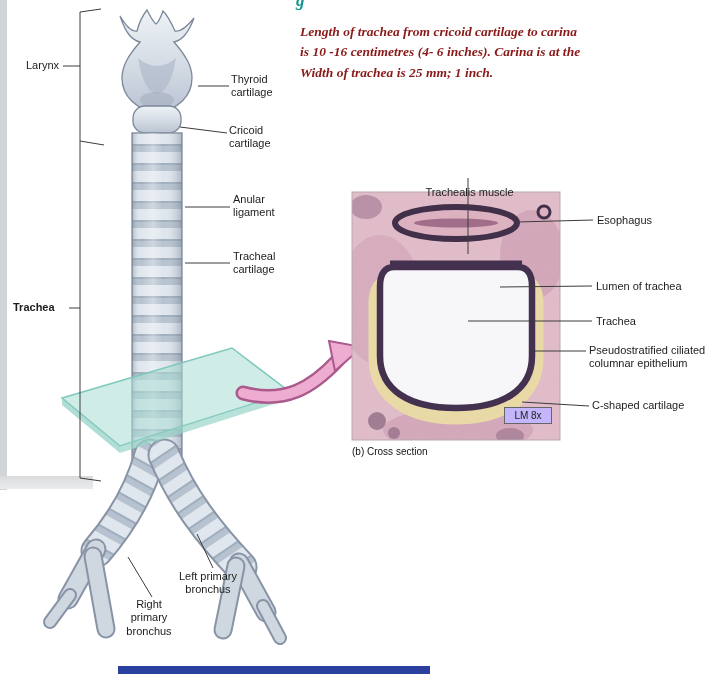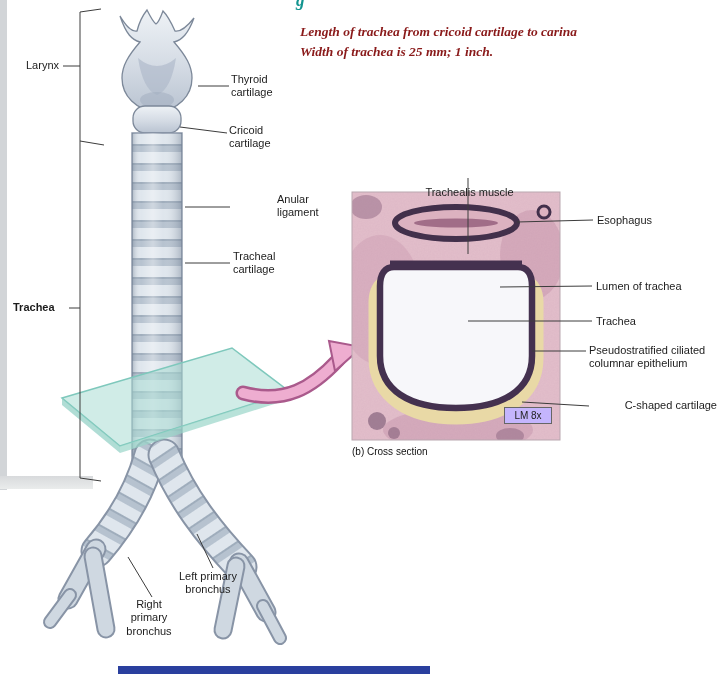--- a/index.html
+++ b/index.html
@@ -161,34 +161,35 @@
       <line x1="522" y1="402" x2="589" y2="406"></line>
       <line x1="213" y1="568" x2="197" y2="534"></line>
       <line x1="152" y1="597" x2="128" y2="557"></line>
     </g>
   </svg>
 
   <div class="lbl" style="left:26px; top:59px;">Larynx</div>
   <div class="lbl bold" style="left:13px; top:301px;">Trachea</div>
   <div class="lbl" style="left:231px; top:73px; width:58px;">Thyroid cartilage</div>
   <div class="lbl" style="left:229px; top:124px; width:60px;">Cricoid cartilage</div>
-  <div class="lbl" style="left:233px; top:193px; width:62px;margin-left:44px;">Anular ligament</div>
+  <div class="lbl" style="left:233px; top:193px; width:62px;">Anular ligament</div>
   <div class="lbl" style="left:233px; top:250px; width:62px;">Tracheal cartilage</div>
   <div class="lbl center" style="left:166px; top:570px; width:84px;">Left primary bronchus</div>
   <div class="lbl center" style="left:120px; top:598px; width:58px;">Right primary bronchus</div>
 
   <div class="lbl center" style="left:412px; top:160px; width:115px;margin-top:26px;">Trachealis muscle</div>
   <div class="lbl" style="left:597px; top:214px;">Esophagus</div>
   <div class="lbl" style="left:596px; top:280px;">Lumen of trachea</div>
   <div class="lbl" style="left:596px; top:315px;">Trachea</div>
   <div class="lbl" style="left:589px; top:344px; width:118px;">Pseudostratified ciliated columnar epithelium</div>
-  <div class="lbl" style="left:592px; top:399px; width:125px;text-align:right;">C-shaped cartilage</div>
+  <div class="lbl" style="left:592px; top:399px; width:125px;">C-shaped cartilage</div>
 
   <div id="lm-badge">LM 8x</div>
   <div id="caption-b">(b) Cross section</div>
 
   <div id="note-block">
     <div>Length of trachea from cricoid cartilage to carina</div>
+    <div>is 10 -16 centimetres (4- 6 inches). Carina is at the</div>
     <div>Width of trachea is 25 mm; 1 inch.</div>
   </div>
 
   <div id="bottom-bar"></div>
 </div>
 
 </body></html>

